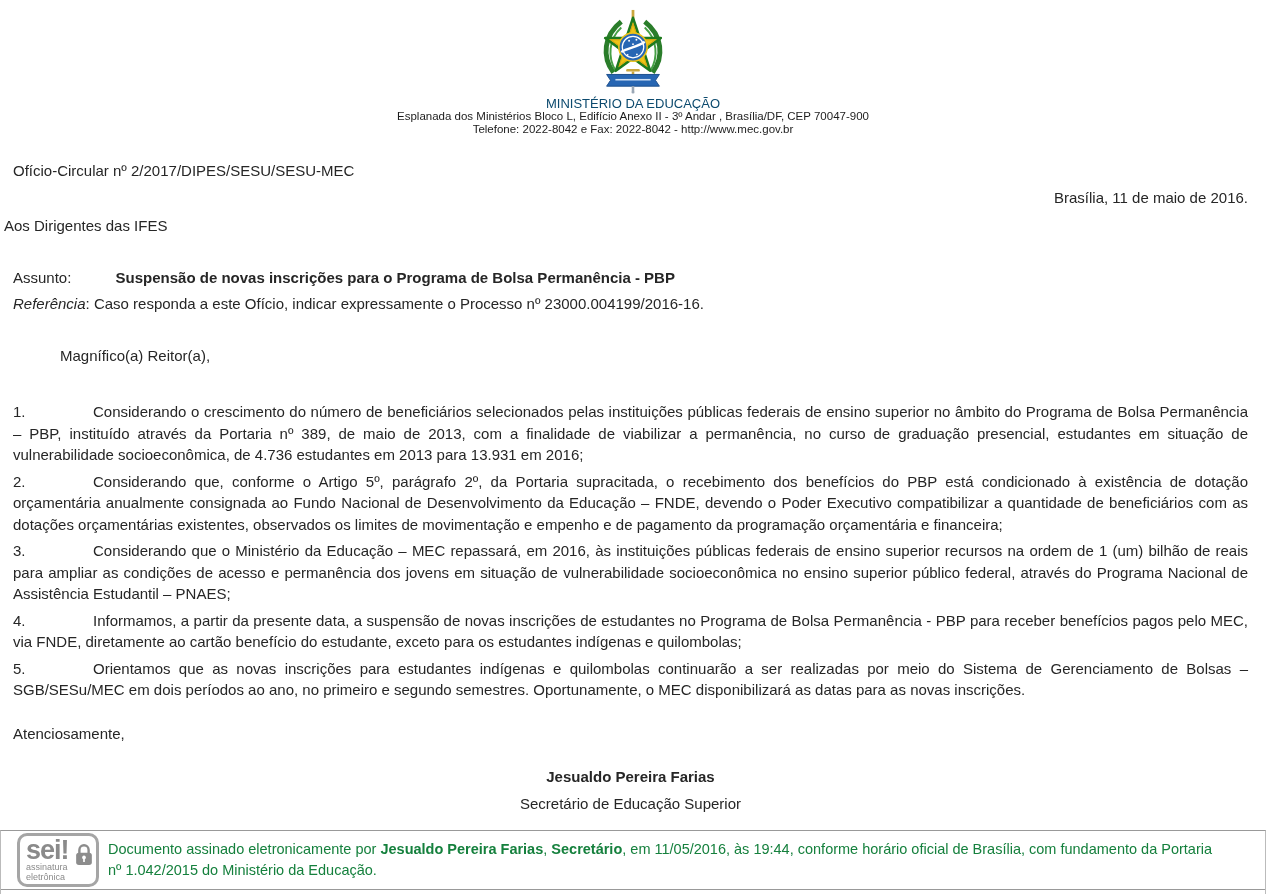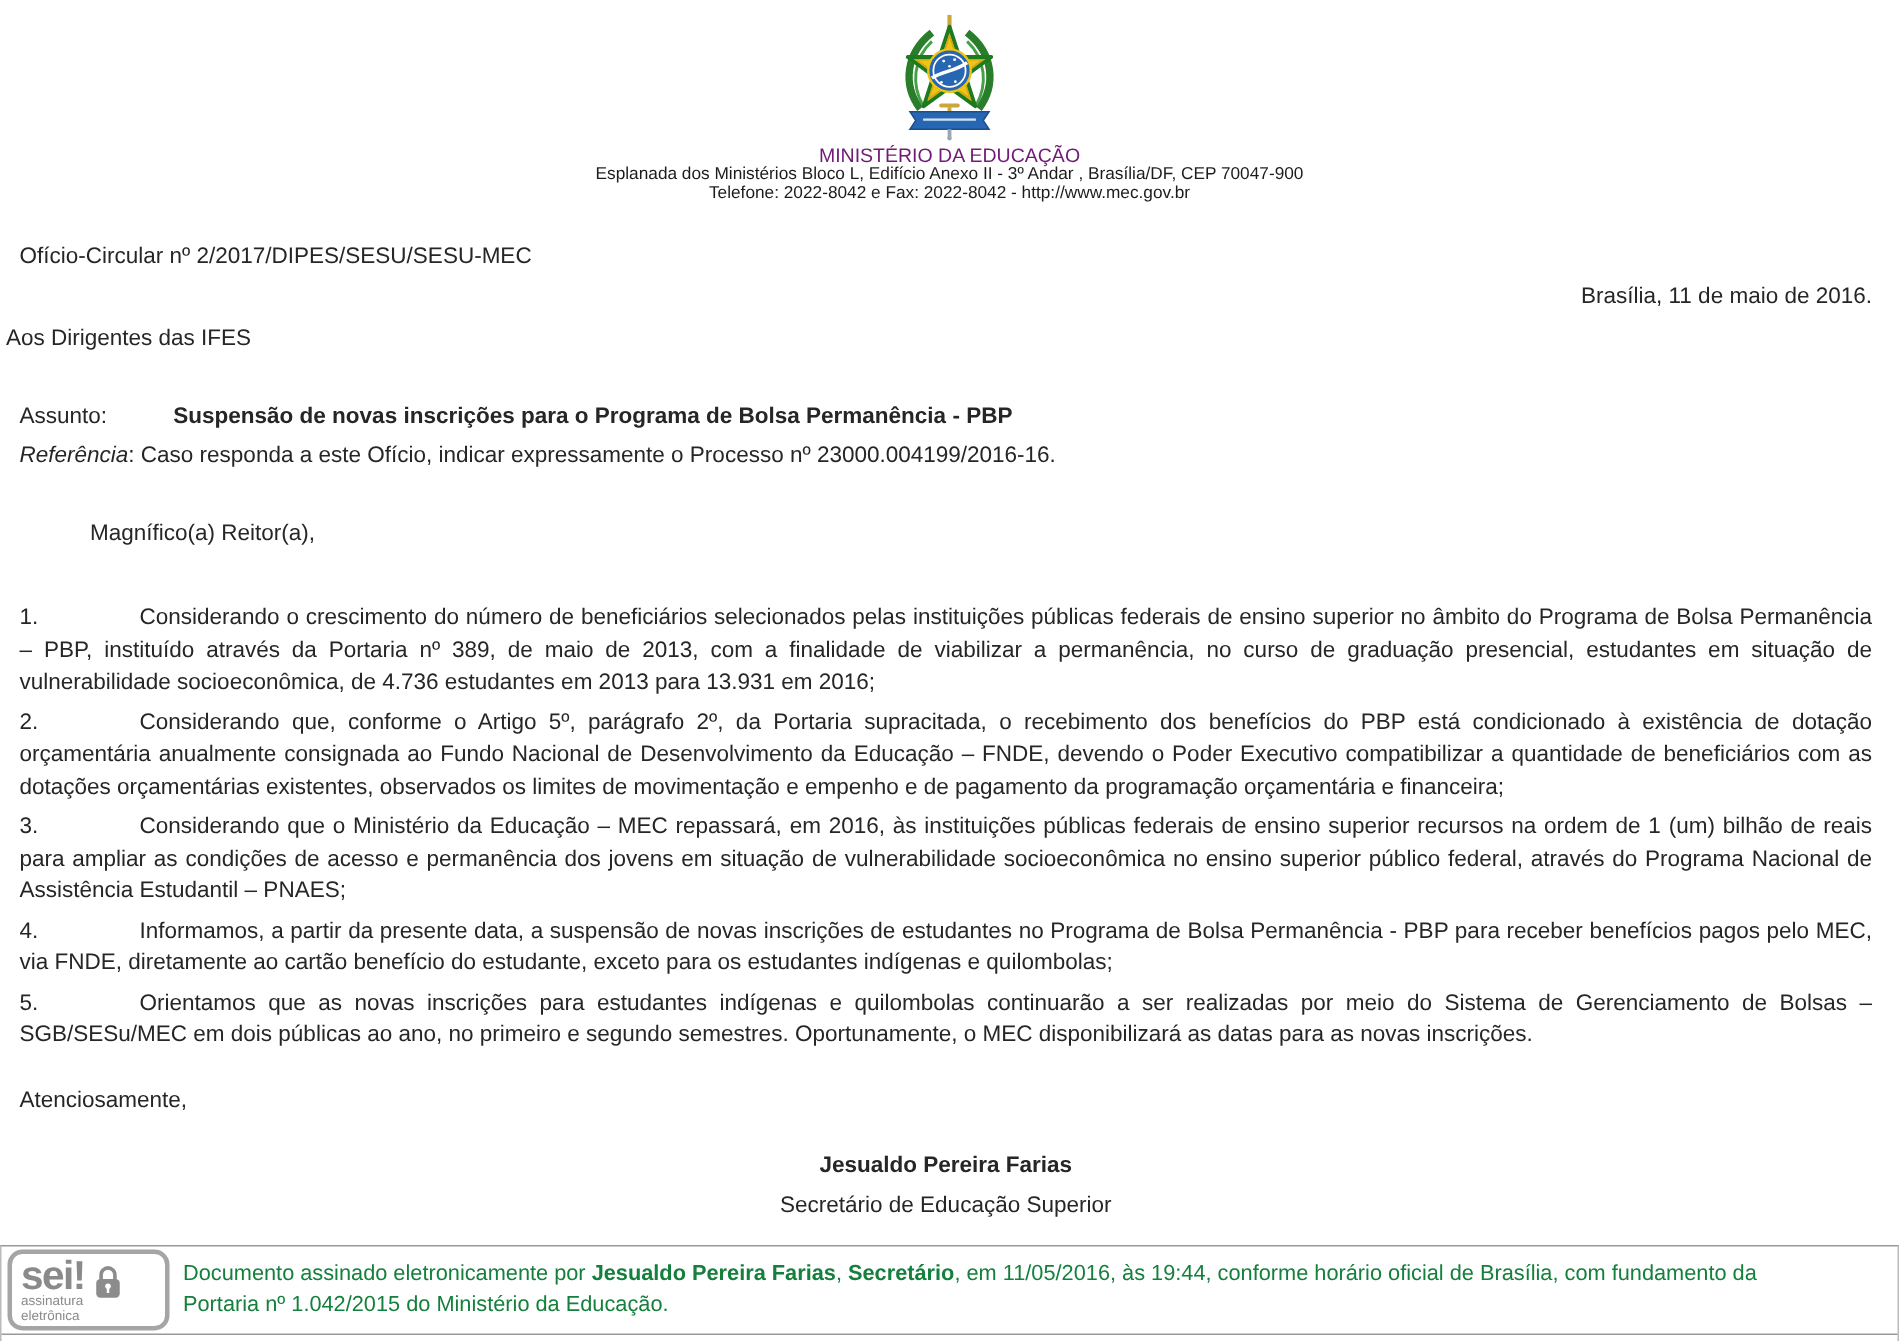--- a/index.html
+++ b/index.html
@@ -8,21 +8,21 @@
     position:relative;
     width:1266px; height:894px;
     background:#ffffff;
     font-family:"Liberation Sans", sans-serif;
     color:#262626;
     overflow:hidden;
   }
   
   .letterhead { padding-top:8px; text-align:center; }
   .emblem-wrap { display:block; margin:0 auto; width:80px; height:86px; }
-  .ministry { font-size:13px; line-height:13px; margin-top:3px; color:#701a75; }
+  .ministry { font-size:13px; line-height:13px; margin-top:3px; color:#0c4a6e; }
   .addr     { font-size:11.5px; line-height:13px; margin-top:0; color:#1c1c1c; }
   
   .content { padding:0 18px 0 13px; }
   .ref-number  { margin-top:27px; font-size:15px; line-height:16px; }
   .date-line   { margin-top:11px; font-size:15px; line-height:16px; text-align:right; }
   .recipients  { margin-top:12px; margin-left:-9px; font-size:15px; line-height:16px; }
   .subject     { margin-top:36px; font-size:15px; line-height:16px; }
   .subject b   { font-weight:bold;margin-left:40px; }
   .reference   { margin-top:10px; font-size:15px; line-height:16px; }
   .reference i { font-style:italic; }
@@ -42,22 +42,22 @@
   .sig-table {
     position:absolute; left:0; top:830px; width:1266px; height:64px;
     border-top:1px solid #999; border-left:1px solid #bbb; border-right:1px solid #bbb;
     background:#fff;
   }
   .sig-row {
     height:59px; border-bottom:1px solid #999;
     display:flex; align-items:center;
   }
   .sei-box {
-    margin-left:4px;
-    width:108px; height:54px;
+    margin-left:16px;
+    width:82px; height:54px;
     border:3px solid #a5a5a5; border-radius:10px;
     display:flex; align-items:flex-start;
     padding:1px 3px 0 6px;
     flex:0 0 auto;
     background:#fff;
   }
   .sei-left { display:flex; flex-direction:column; }
   .sei-word {
     font-weight:bold; font-size:27px; line-height:26px;
     color:#8a8a8a; letter-spacing:-1px;
@@ -122,21 +122,21 @@
 
     <div class="reference"><i>Referência</i><span>: Caso responda a este Ofício, indicar expressamente o Processo nº 23000.004199/2016-16.</span></div>
 
     <div class="salutation">Magnífico(a) Reitor(a),</div>
 
     <div class="paragraphs">
       <div class="para"><span class="num">1.</span><span>Considerando o crescimento do número de beneficiários selecionados pelas instituições públicas federais de ensino superior no âmbito do Programa de Bolsa Permanência – PBP, instituído através da Portaria nº 389, de maio de 2013, com a finalidade de viabilizar a permanência, no curso de graduação presencial, estudantes em situação de vulnerabilidade socioeconômica, de 4.736 estudantes em 2013 para 13.931 em 2016;</span></div>
       <div class="para"><span class="num">2.</span><span>Considerando que, conforme o Artigo 5º, parágrafo 2º, da Portaria supracitada, o recebimento dos benefícios do PBP está condicionado à existência de dotação orçamentária anualmente consignada ao Fundo Nacional de Desenvolvimento da Educação – FNDE, devendo o Poder Executivo compatibilizar a quantidade de beneficiários com as dotações orçamentárias existentes, observados os limites de movimentação e empenho e de pagamento da programação orçamentária e financeira;</span></div>
       <div class="para"><span class="num">3.</span><span>Considerando que o Ministério da Educação – MEC repassará, em 2016, às instituições públicas federais de ensino superior recursos na ordem de 1 (um) bilhão de reais para ampliar as condições de acesso e permanência dos jovens em situação de vulnerabilidade socioeconômica no ensino superior público federal, através do Programa Nacional de Assistência Estudantil – PNAES;</span></div>
       <div class="para"><span class="num">4.</span><span>Informamos, a partir da presente data, a suspensão de novas inscrições de estudantes no Programa de Bolsa Permanência - PBP para receber benefícios pagos pelo MEC, via FNDE, diretamente ao cartão benefício do estudante, exceto para os estudantes indígenas e quilombolas;</span></div>
-      <div class="para"><span class="num">5.</span><span>Orientamos que as novas inscrições para estudantes indígenas e quilombolas continuarão a ser realizadas por meio do Sistema de Gerenciamento de Bolsas – SGB/SESu/MEC em dois públicas ao ano, no primeiro e segundo semestres. Oportunamente, o MEC disponibilizará as datas para as novas inscrições.</span></div>
+      <div class="para"><span class="num">5.</span><span>Orientamos que as novas inscrições para estudantes indígenas e quilombolas continuarão a ser realizadas por meio do Sistema de Gerenciamento de Bolsas – SGB/SESu/MEC em dois períodos ao ano, no primeiro e segundo semestres. Oportunamente, o MEC disponibilizará as datas para as novas inscrições.</span></div>
     </div>
 
     <div class="closing">Atenciosamente,</div>
 
     <div class="sig-block">
       <div class="sig-name">Jesualdo Pereira Farias</div>
       <div class="sig-title">Secretário de Educação Superior</div>
     </div>
   </div>
 

